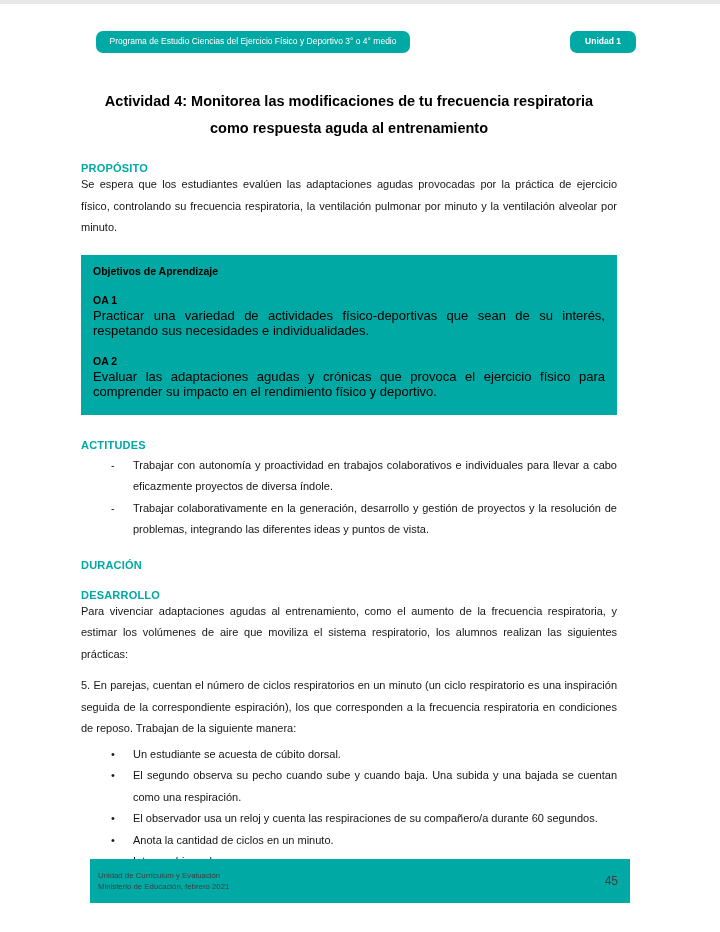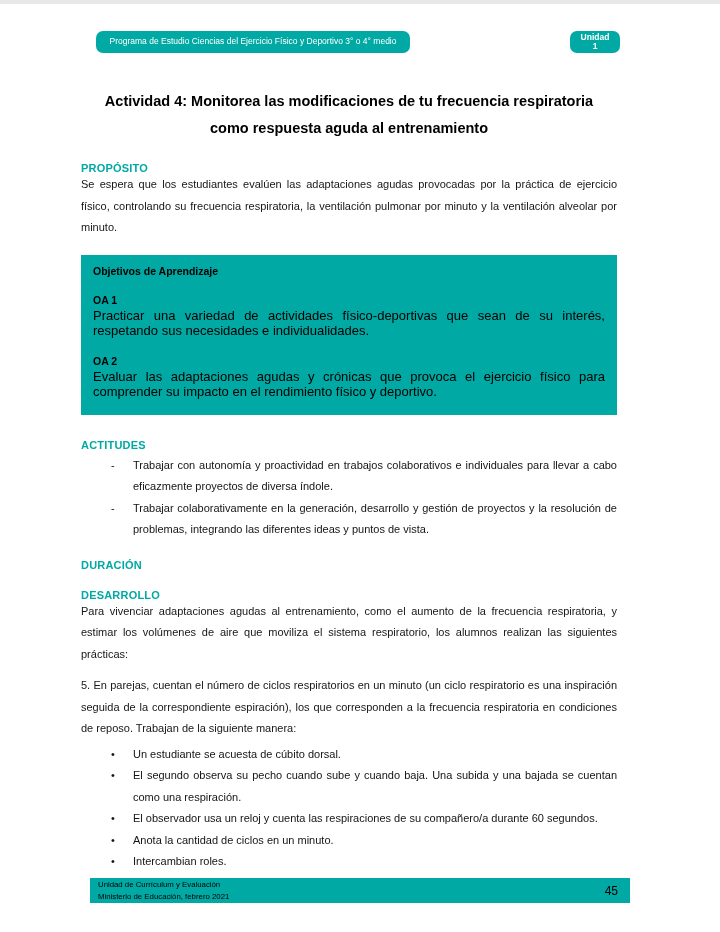--- a/index.html
+++ b/index.html
@@ -25,21 +25,21 @@
     font-size: 8.5px;
     display: flex;
     align-items: center;
     justify-content: center;
     border-radius: 7px;
     padding: 0 10px;
     text-align: center;
     line-height: 1.1;
   }
   .badge-left { left: 96px; width: 314px; }
-  .badge-right { left: 570px; width: 50px; font-weight: bold; }
+  .badge-right { left: 570px; width: 66px; font-weight: bold; }
 
   .content {
     position: absolute;
     top: 80px;
     left: 81px;
     width: 536px;
   }
   .title {
     font-size: 14.5px;
     font-weight: bold;
@@ -84,23 +84,23 @@
   }
   .bullet .m { width: 22px; flex: none; }
   .bullet .t { flex: 1; text-align: justify; }
 
   
   .footer {
     position: absolute;
     left: 90px;
     right: 90px;
     bottom: 33px;
-    height: 25px;
+    height: 44px;
     background: var(--teal);
-    color: #000000;
+    color: #404040;
     display: flex;
     align-items: center;
     justify-content: space-between;
     padding: 0 12px 0 8px;
   }
   .footer-left { font-size: 7.8px; line-height: 11.5px; }
   .footer-page { font-size: 12px; }
 </style>
 </head>
 <body>

